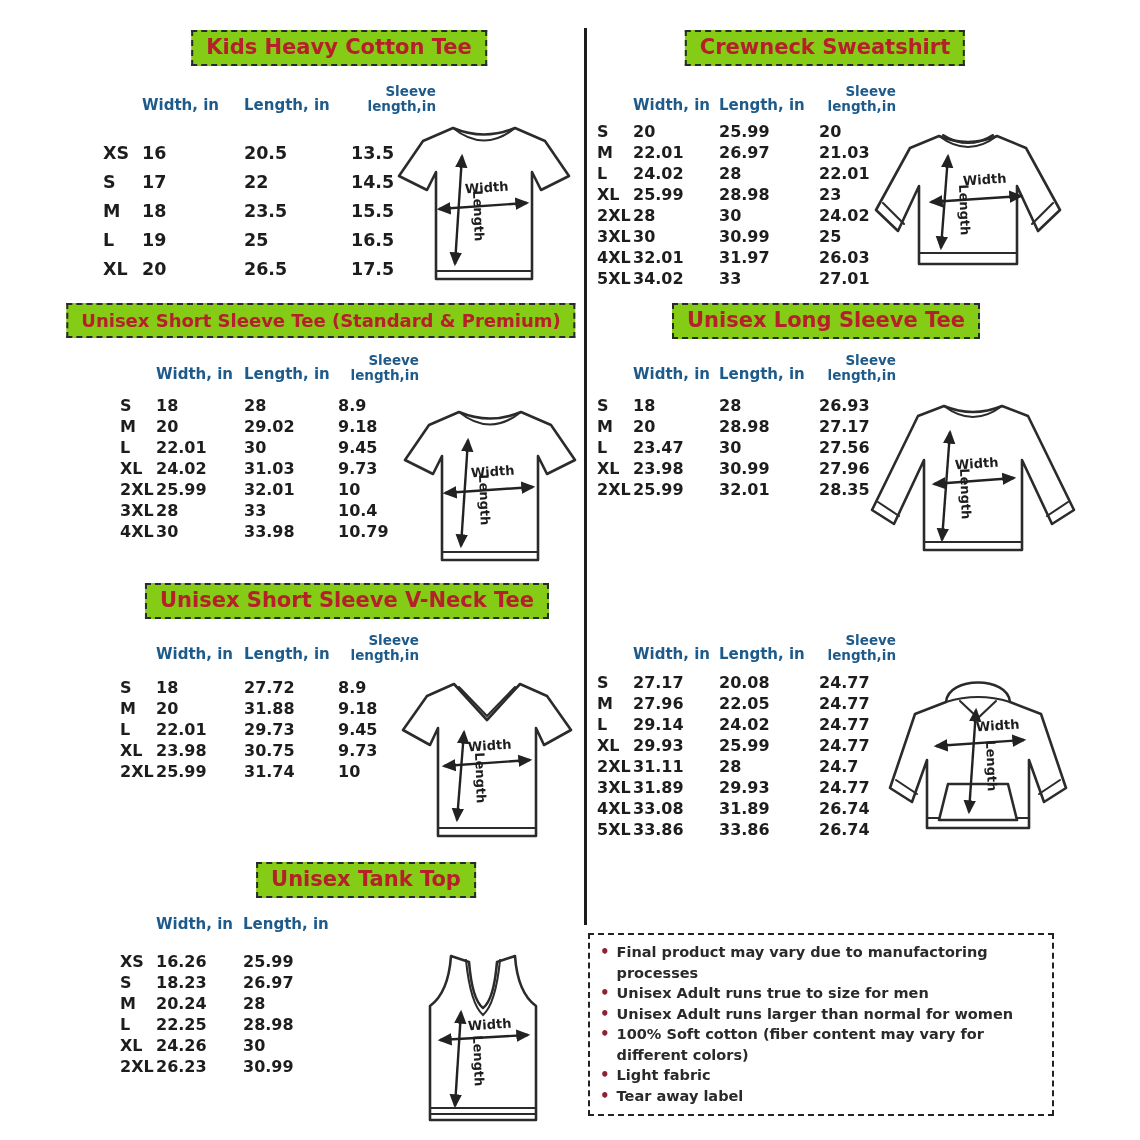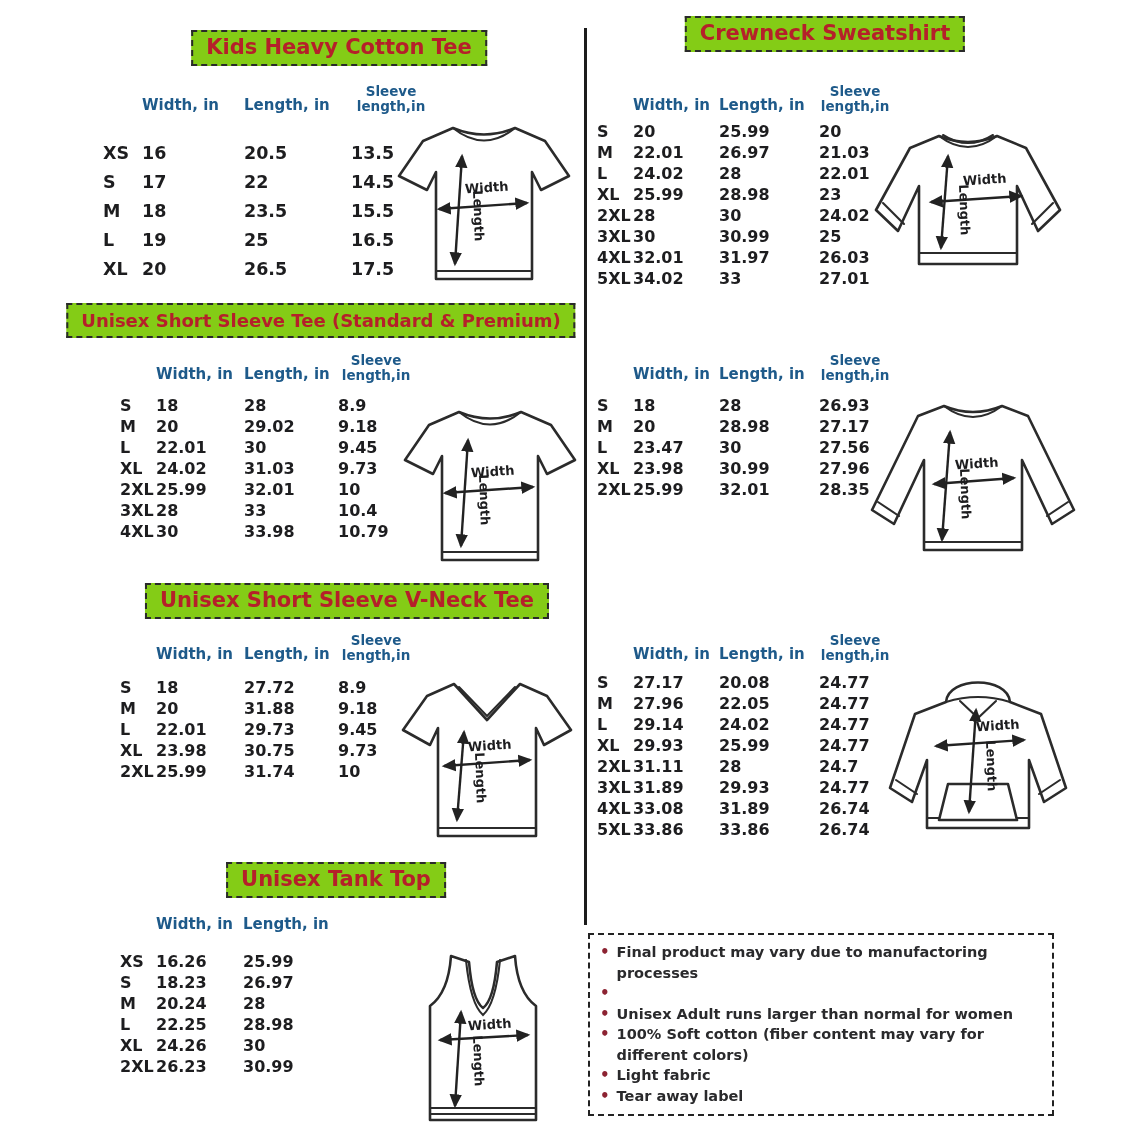--- a/index.html
+++ b/index.html
@@ -12,21 +12,21 @@
   .title-box{
     position:absolute;transform:translateX(-50%);
     border:2.5px dashed #2a2a2a;background:#84cc16;
     color:var(--title-red);font-weight:bold;font-size:21px;
     padding:3px 13px 5px;white-space:nowrap;
   }
   .title-box.narrow{font-size:18px;padding-top:5px;}
   .tbl{position:absolute;}
   .hdr-row,.row{display:grid;align-items:center;}
   .hdr-row{align-items:end;color:var(--header-blue);font-weight:bold;font-size:15px;line-height:1.12;}
-  .hdr-row .sleeve-h{text-align:center;font-size:13.5px;}
+  .hdr-row .sleeve-h{text-align:right;font-size:13.5px;}
   .hdr-row .sleeve-h span{display:block;}
   .row{height:21px;font-weight:bold;font-size:16px;}
   .roomy .row{height:29px;font-size:17.5px;}
   .t-kids .hdr-row,.t-kids .row{grid-template-columns:39px 102px 102px 90px;}
   .t-left .hdr-row,.t-left .row{grid-template-columns:36px 88px 89px 86px;}
   .t-right .hdr-row,.t-right .row{grid-template-columns:36px 86px 95px 82px;}
   .t-tank .hdr-row,.t-tank .row{grid-template-columns:36px 87px 95px;}
   .rows{margin-top:12px;}
   .t-kids .rows{margin-top:24px;}
   .t-right.crew .rows{margin-top:7px;}
@@ -112,21 +112,21 @@
   <svg class="garment" style="left:392px;top:112px" width="184" height="180" viewBox="0 0 184 180">
     <path class="g" d="M61,16 Q92,29 123,16 L153,29 L177,64 L149,78 L140,60 L140,167 L44,167 L44,60 L35,78 L7,64 L31,29 Z"></path>
     <path class="gl" d="M61,16 Q92,41 123,16"></path>
     <path class="gl" d="M44,159 L140,159"></path>
     <line class="arrow" x1="47" y1="97" x2="135" y2="91"></line>
     <line class="arrow" x1="70" y1="44" x2="63" y2="152"></line>
     <text x="95" y="80" transform="rotate(-4 95 80)" text-anchor="middle">Width</text>
     <text x="82" y="104" transform="rotate(88 82 104)" text-anchor="middle">Length</text>
   </svg>
 
-  <div class="title-box" style="left:825px;top:16px">Crewneck Sweatshirt</div>
+  <div class="title-box" style="left:825px;top:30px">Crewneck Sweatshirt</div>
   <div class="tbl t-right crew" style="left:597px;top:84px">
     <div class="hdr-row">
       <span class="c"></span>
       <span class="c">Width, in</span>
       <span class="c">Length, in</span>
       <span class="c sleeve-h">
           <span>Sleeve</span>
           <span>length,in</span>
         </span>
     </div>
@@ -266,20 +266,21 @@
   <svg class="garment" style="left:398px;top:396px" width="184" height="176" viewBox="0 0 184 176">
     <path class="g" d="M61,16 Q92,29 123,16 L153,29 L177,64 L149,78 L140,60 L140,164 L44,164 L44,60 L35,78 L7,64 L31,29 Z"></path>
     <path class="gl" d="M61,16 Q92,41 123,16"></path>
     <path class="gl" d="M44,156 L140,156"></path>
     <line class="arrow" x1="47" y1="97" x2="135" y2="91"></line>
     <line class="arrow" x1="70" y1="44" x2="63" y2="150"></line>
     <text x="95" y="80" transform="rotate(-4 95 80)" text-anchor="middle">Width</text>
     <text x="82" y="104" transform="rotate(88 82 104)" text-anchor="middle">Length</text>
   </svg>
 
+  <div class="title-box" style="left:826px;top:303px">Unisex Long Sleeve Tee</div>
   <div class="tbl t-right" style="left:597px;top:353px">
     <div class="hdr-row">
       <span class="c"></span>
       <span class="c">Width, in</span>
       <span class="c">Length, in</span>
       <span class="c sleeve-h">
           <span>Sleeve</span>
           <span>length,in</span>
         </span>
     </div>
@@ -465,21 +466,21 @@
     <path class="gl" d="M10,114 L31,128"></path>
     <path class="gl" d="M174,114 L153,128"></path>
     <path class="gl" d="M41,152 L143,152"></path>
     <path class="g" d="M62,118 L122,118 L131,154 L53,154 Z"></path>
     <line class="arrow" x1="50" y1="80" x2="138" y2="74"></line>
     <line class="arrow" x1="90" y1="44" x2="83" y2="146"></line>
     <text x="112" y="64" transform="rotate(-4 112 64)" text-anchor="middle">Width</text>
     <text x="101" y="100" transform="rotate(88 101 100)" text-anchor="middle">Length</text>
   </svg>
 
-  <div class="title-box" style="left:336px;top:862px">Unisex Tank Top</div>
+  <div class="title-box" style="left:366px;top:862px">Unisex Tank Top</div>
   <div class="tbl t-tank" style="left:120px;top:916px">
     <div class="hdr-row">
       <span class="c"></span>
       <span class="c">Width, in</span>
       <span class="c">Length, in</span>
     </div>
     <div class="rows">
         <div class="row">
           <span class="c">XS</span>
           <span class="c">16.26</span>
@@ -530,20 +531,21 @@
 
   <div class="notes">
     <div>
         <div class="note-item">
           <span class="b">•</span>
           <span>Final product may vary due to manufactoring processes</span>
         </div>
 
         <div class="note-item">
           <span class="b">•</span>
+          <span>Unisex Adult runs true to size for men</span>
         </div>
 
         <div class="note-item">
           <span class="b">•</span>
           <span>Unisex Adult runs larger than normal for women</span>
         </div>
 
         <div class="note-item">
           <span class="b">•</span>
           <span>100% Soft cotton (fiber content may vary for different colors)</span>

